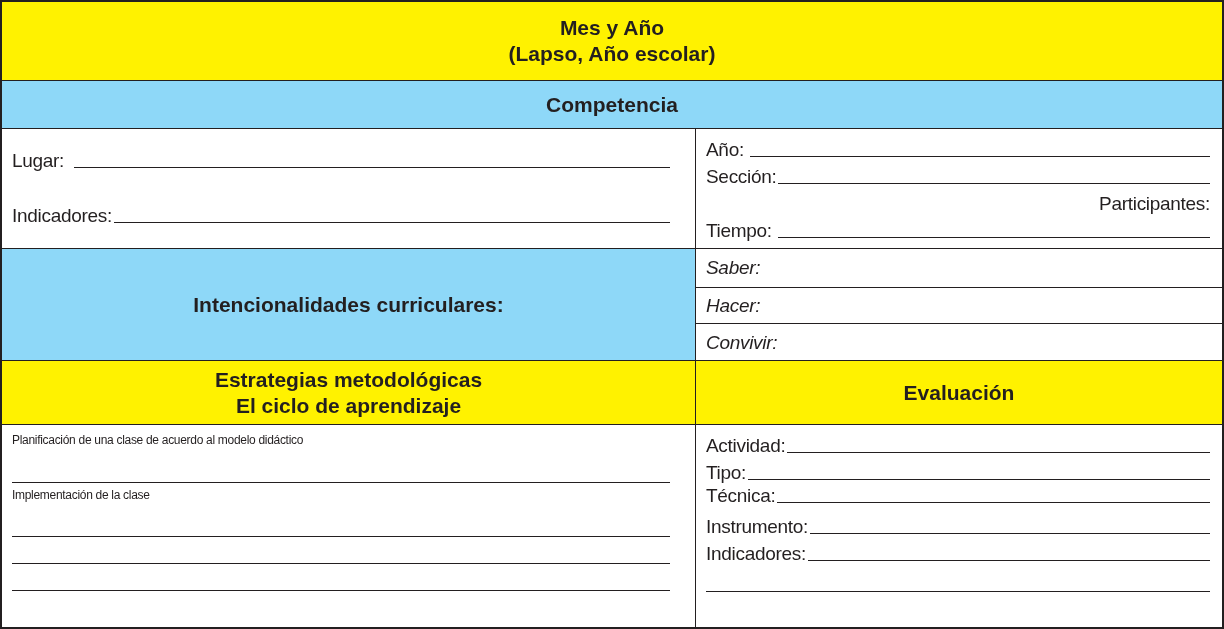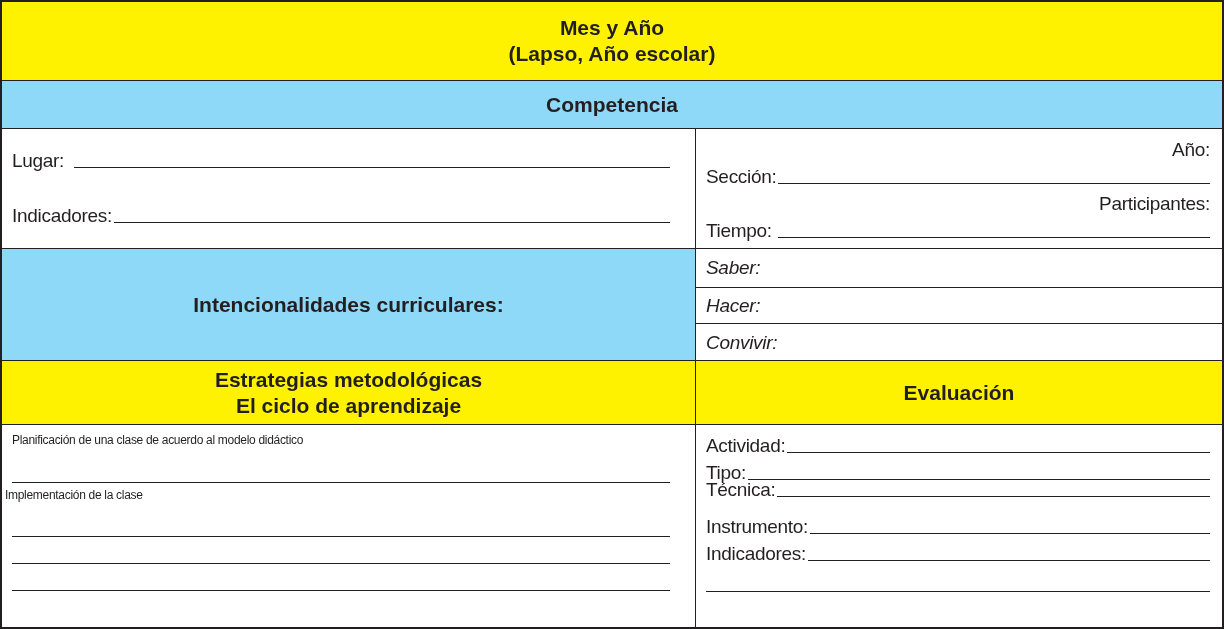--- a/index.html
+++ b/index.html
@@ -41,21 +41,21 @@
       <div class="field" style="left:10px; width:658px; top:22px;">
         <span class="lbl">Lugar:</span>
         <span class="line" style="margin-left:10px;"></span>
       </div>
       <div class="field" style="left:10px; width:658px; top:77px;">
         <span class="lbl">Indicadores:</span>
         <span class="line"></span>
       </div>
     </div>
     <div class="cell vdiv" style="left:693px; right:0;">
-      <div class="field" style="left:10px; right:12px; top:11px;flex-direction:column;">
+      <div class="field" style="left:10px; right:12px; top:11px;">
         <span class="lbl">Año:</span>
         <span class="line" style="margin-left:6px;"></span>
       </div>
       <div class="field" style="left:10px; right:12px; top:38px;">
         <span class="lbl">Sección:</span>
         <span class="line"></span>
       </div>
       <div class="field" style="left:10px; right:12px; top:65px;flex-direction:column;">
         <span class="lbl">Participantes:</span>
         <span class="line"></span>
@@ -93,35 +93,35 @@
     </div>
     <div class="cell vdiv center" style="left:693px; right:0;">
       <span>Evaluación</span>
     </div>
   </div>
 
   <div class="row white hline" style="top:422px; bottom:0;">
     <div class="cell" style="left:0; width:693px;">
       <div class="plain" style="left:10px; top:8px;">Planificación de una clase de acuerdo al modelo didáctico</div>
       <div class="blank" style="left:10px; width:658px; top:57px;"></div>
-      <div class="plain" style="left:3px; top:63px;">Implementación de la clase</div>
+      <div class="plain" style="left:10px; top:63px;">Implementación de la clase</div>
       <div class="blank" style="left:10px; width:658px; top:111px;"></div>
       <div class="blank" style="left:10px; width:658px; top:138px;"></div>
       <div class="blank" style="left:10px; width:658px; top:165px;"></div>
     </div>
     <div class="cell vdiv" style="left:693px; right:0;">
       <div class="field" style="left:10px; right:12px; top:11px;">
         <span class="lbl">Actividad:</span>
         <span class="line"></span>
       </div>
       <div class="field" style="left:10px; right:12px; top:38px;">
         <span class="lbl">Tipo:</span>
         <span class="line"></span>
       </div>
-      <div class="field" style="left:10px; right:12px; top:55px;">
+      <div class="field" style="left:10px; right:12px; top:61px;">
         <span class="lbl">Técnica:</span>
         <span class="line"></span>
       </div>
       <div class="field" style="left:10px; right:12px; top:92px;">
         <span class="lbl">Instrumento:</span>
         <span class="line"></span>
       </div>
       <div class="field" style="left:10px; right:12px; top:119px;">
         <span class="lbl">Indicadores:</span>
         <span class="line"></span>

